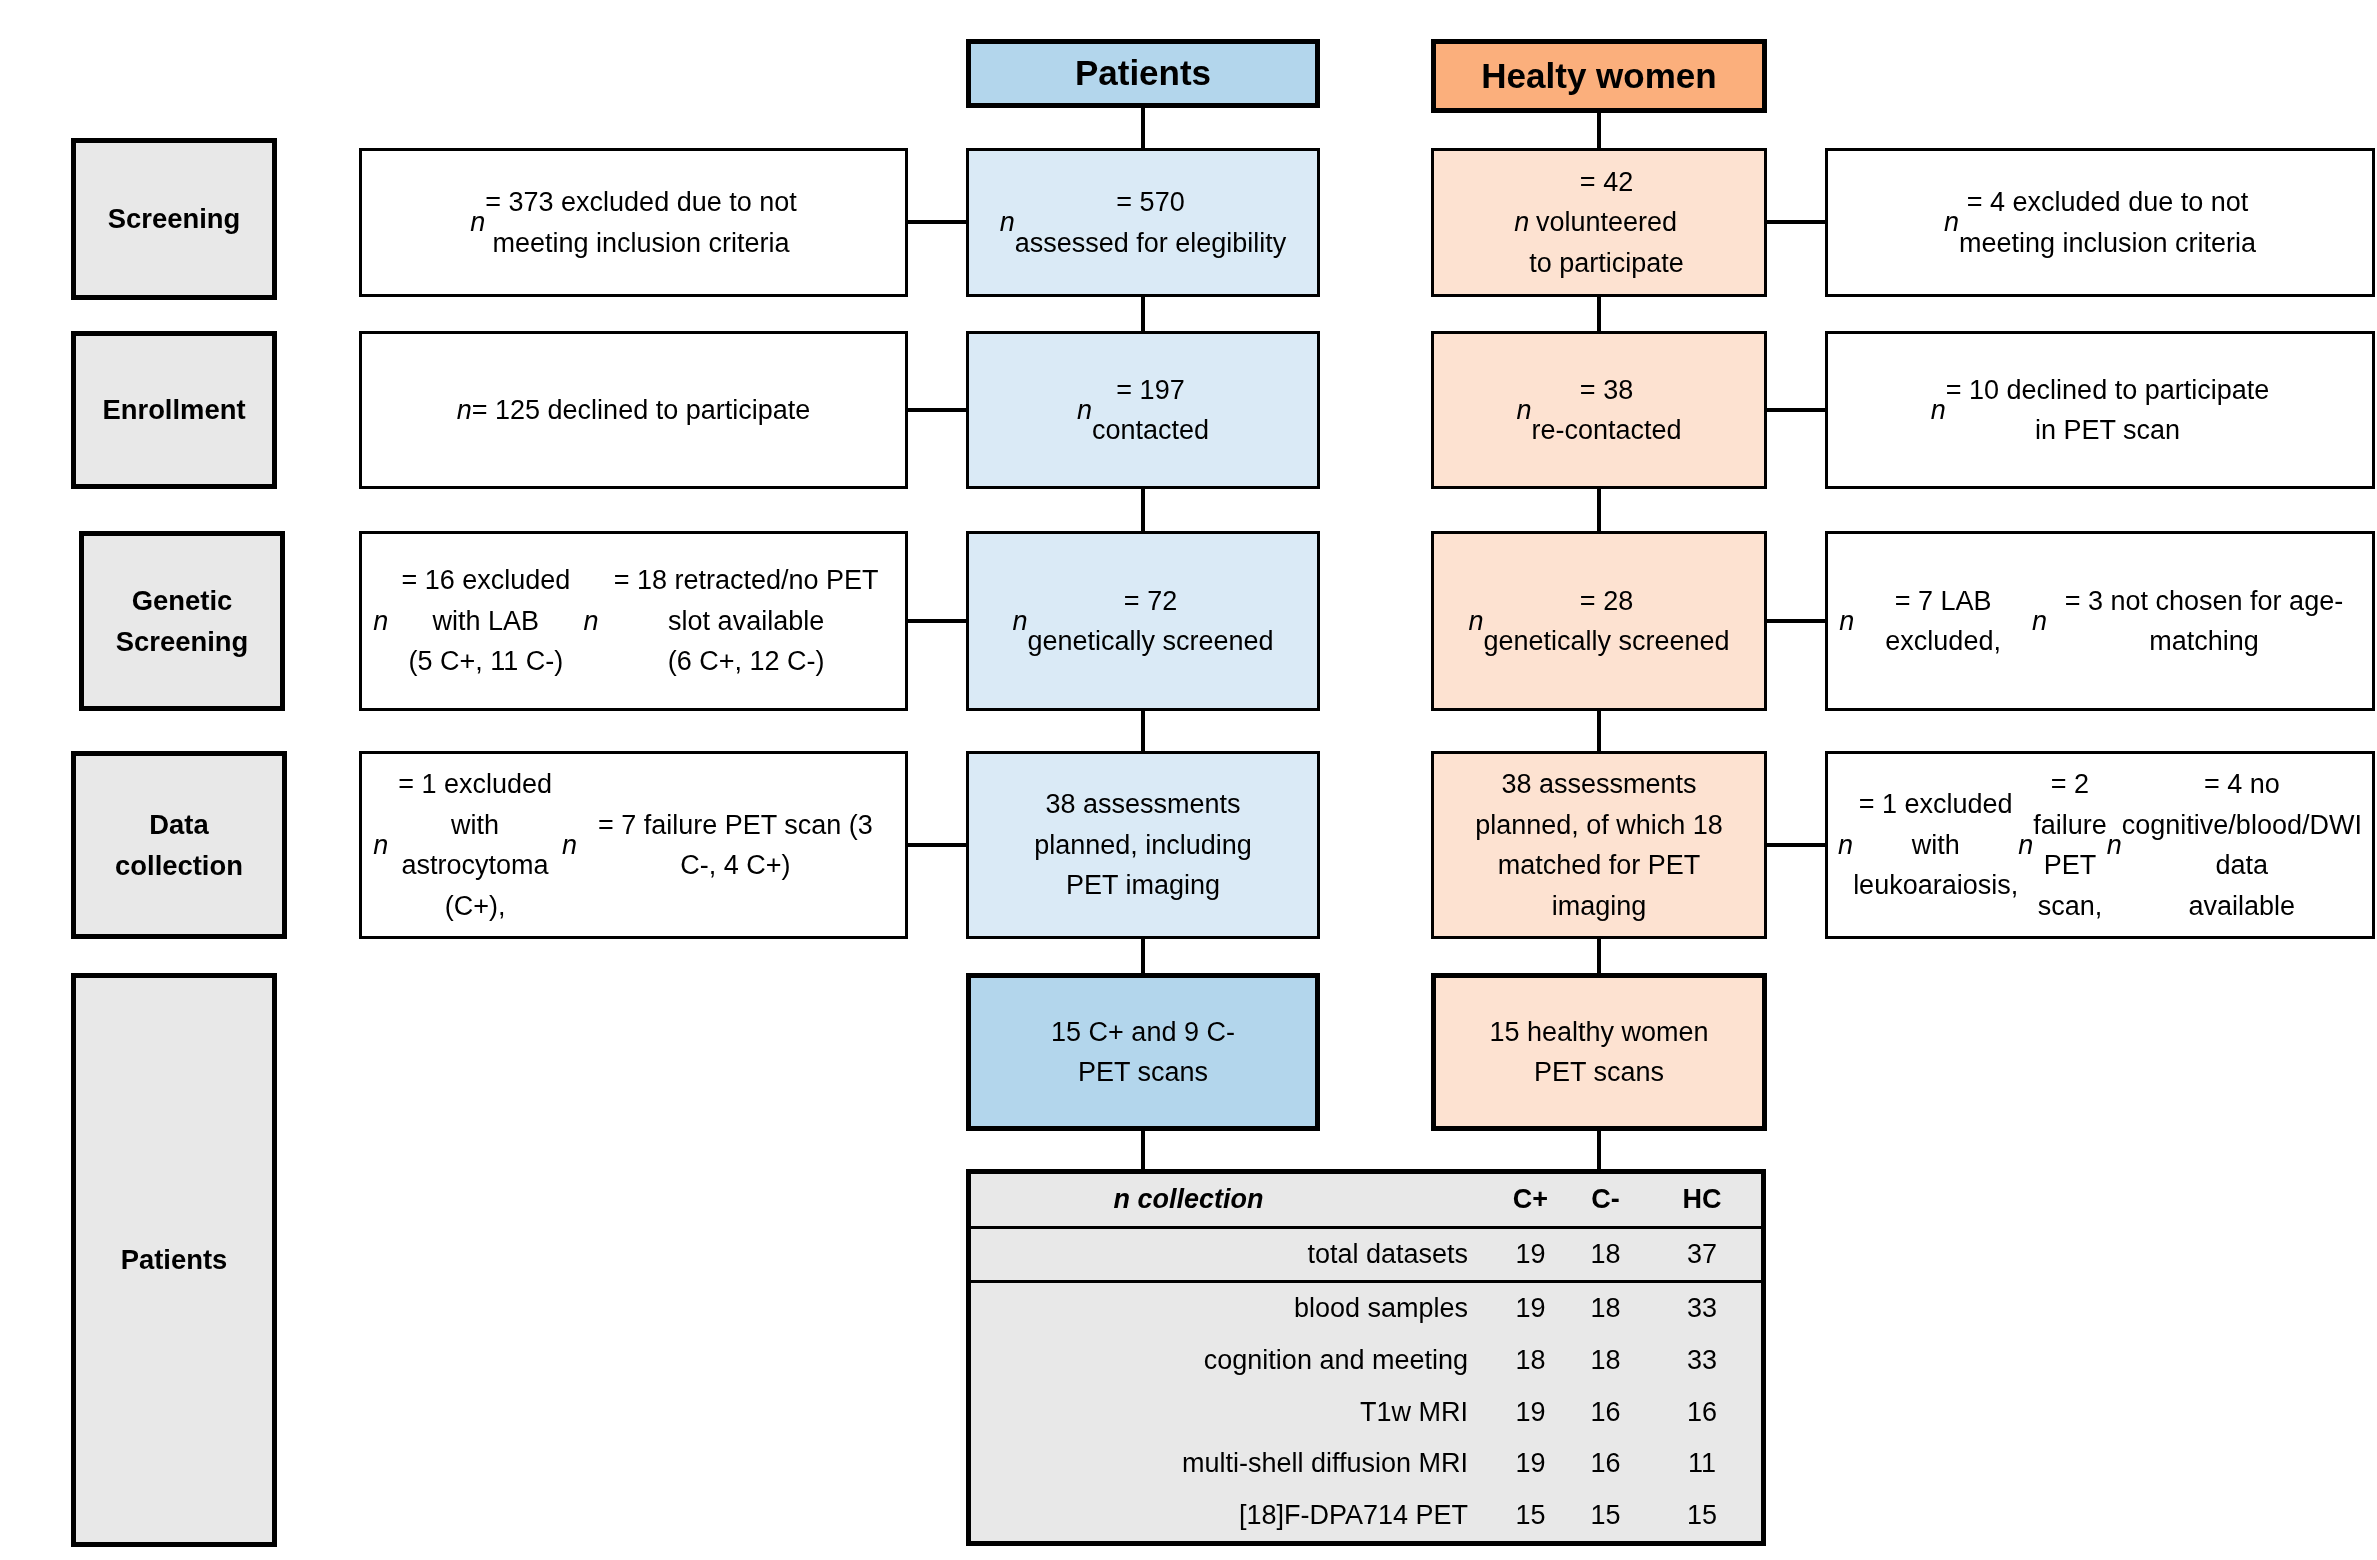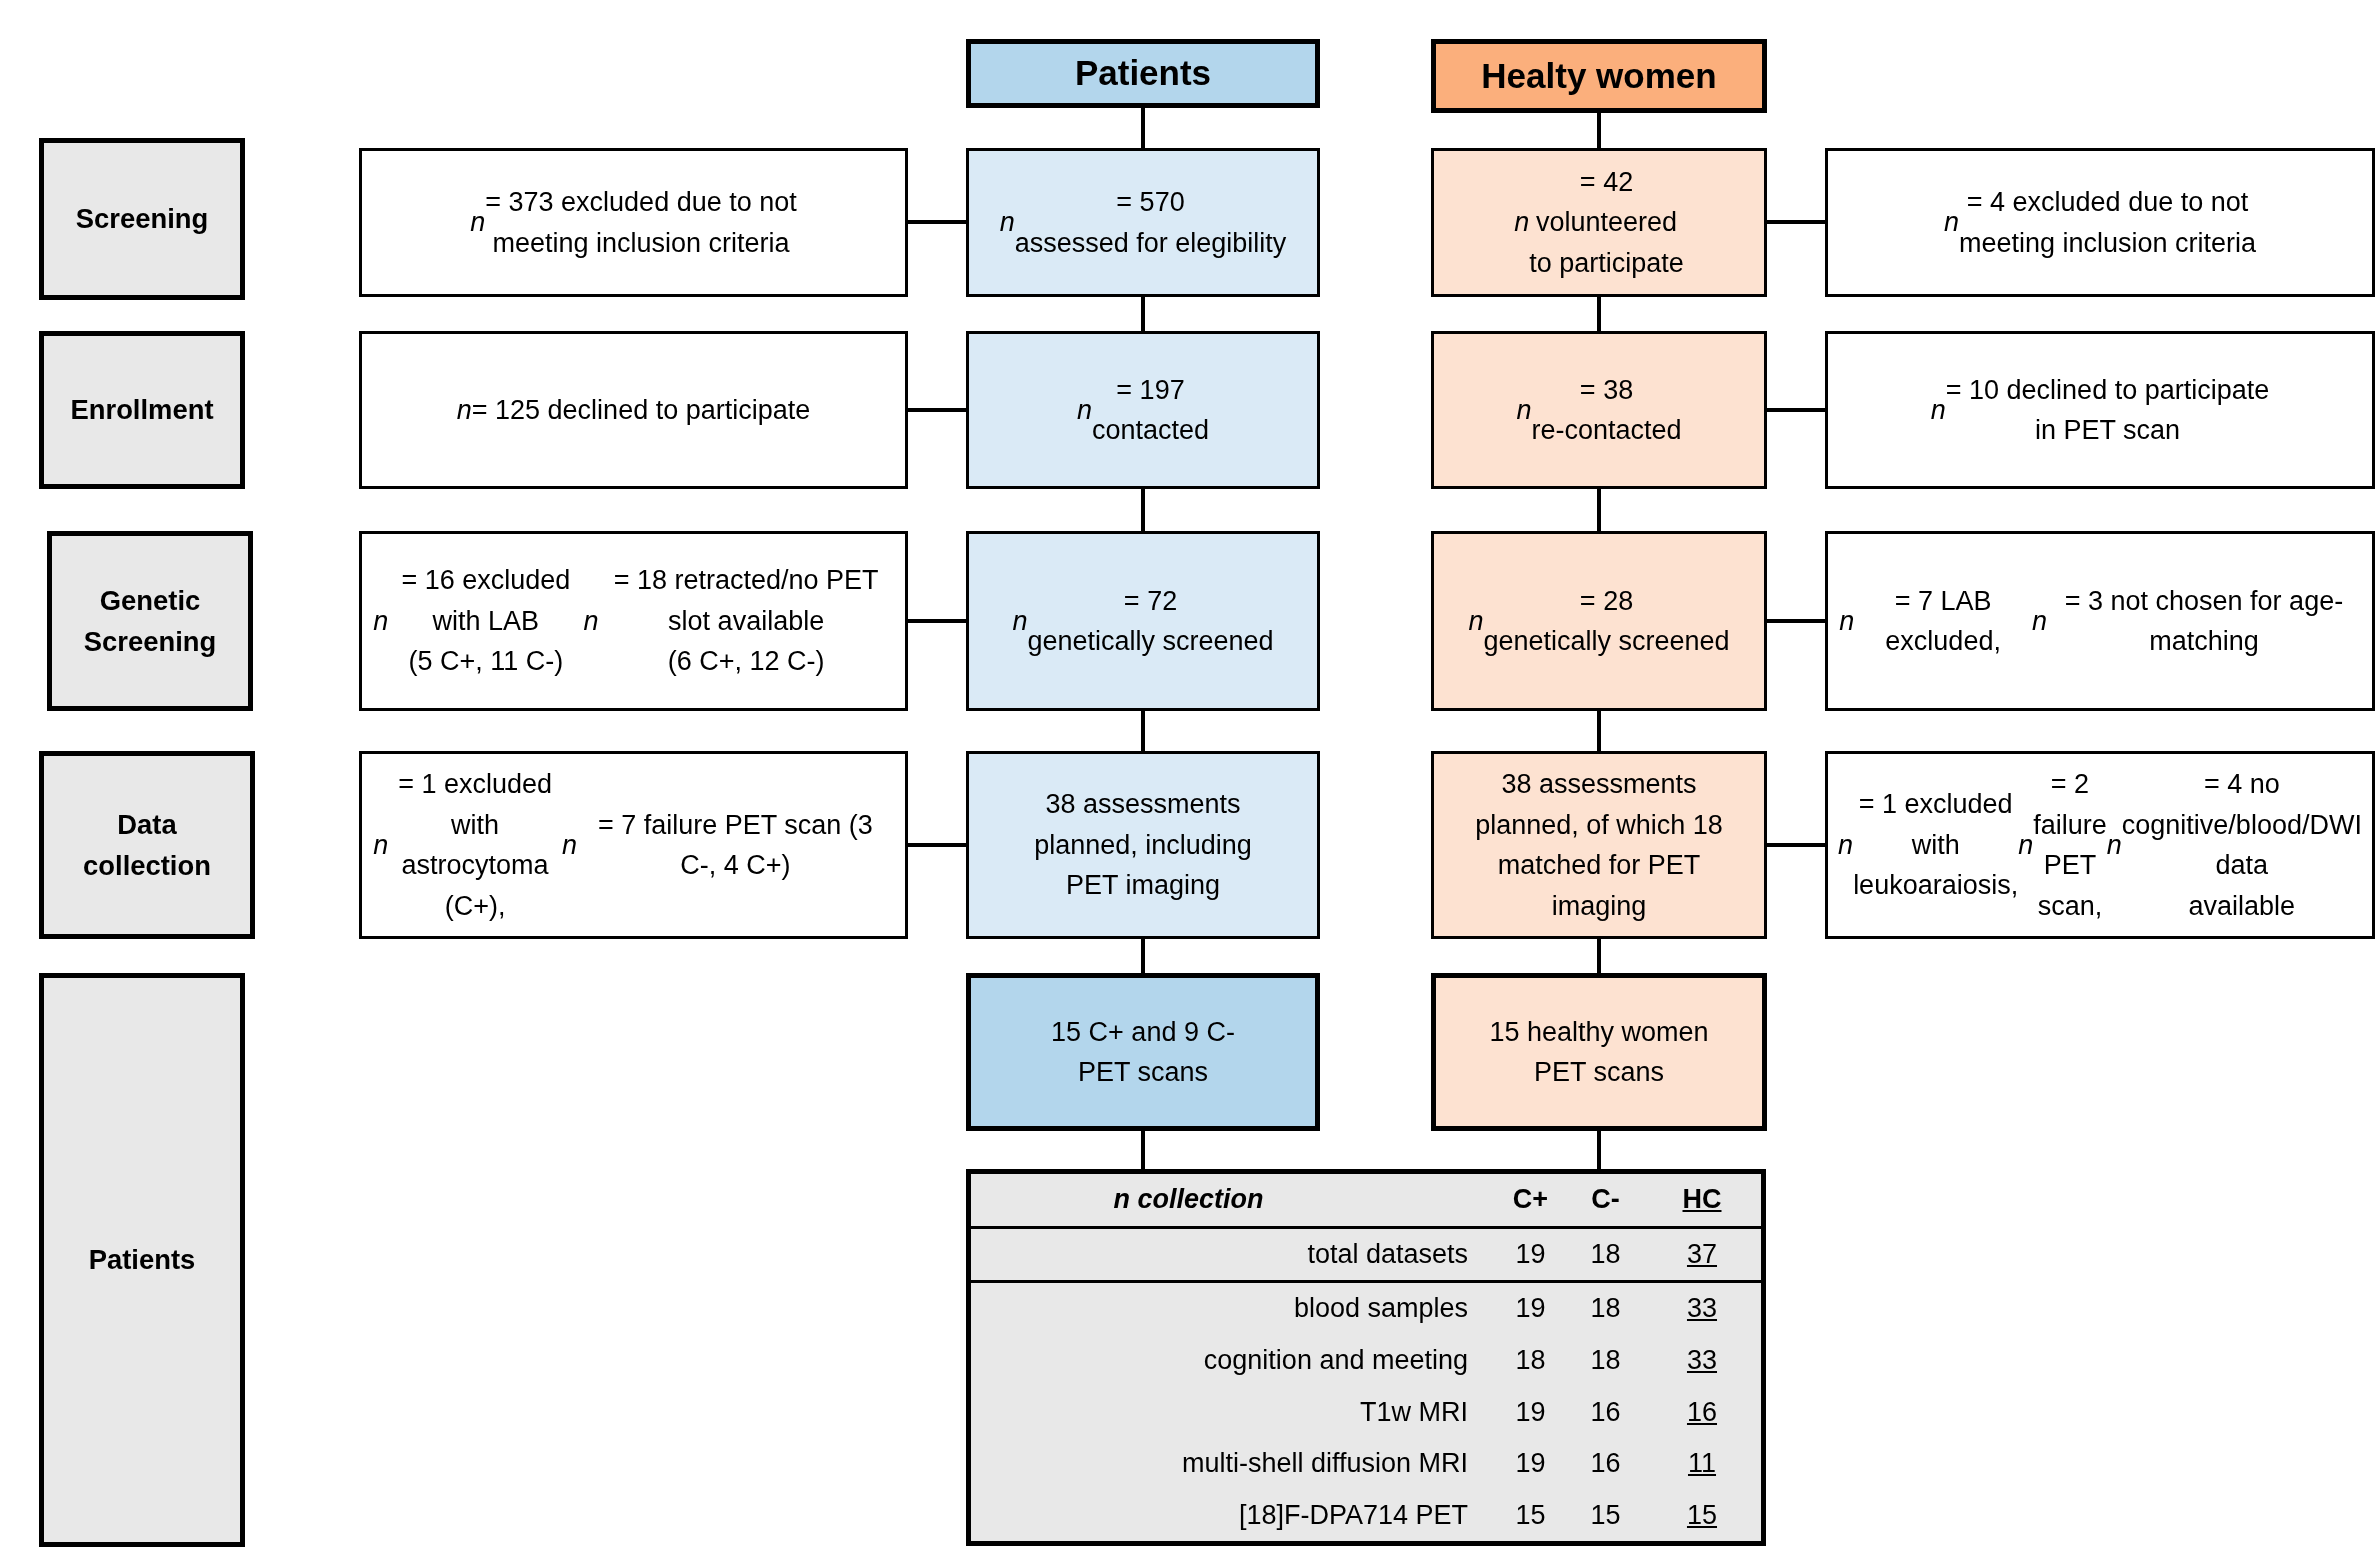--- a/index.html
+++ b/index.html
@@ -18,40 +18,40 @@
     white-space:pre-line;
     font-size:27px;line-height:1.5;
     border:3.1px solid #000;
     background:#fff;
     z-index:1;
     padding:3.7px 11.2px;
   }
   .thick{border-width:5.6px;}
   .bold{font-weight:bold;}
   .ital{font-style:italic;}
-  .gray{background:var(--gray-box,#e8e8e8);}
+  .gray{background:var(--gray-box,#e8e8e8);margin-left:32px;}
   .blueH{background:var(--blue-header,#b3d6ec);}
   .blueL{background:var(--blue-light,#daeaf6);}
   .orangeH{background:var(--orange-header,#fbaf7c);}
   .orangeL{background:var(--orange-light,#fde2d1);}
   .hdr{font-size:35px;font-weight:bold;}
   .stage{font-size:27.4px;font-weight:bold;}
   .ln{position:absolute;background:var(--line,#000);z-index:0;}
   
   .table{
     position:absolute;left:966px;top:1169px;width:800px;height:377px;
     box-sizing:border-box;border:5.6px solid #000;background:var(--gray-box,#e8e8e8);
     display:flex;flex-direction:column;z-index:1;font-size:27px;
   }
   .trow{flex:1;display:flex;align-items:center;box-sizing:border-box;}
   .trow.sep{border-bottom:3.7px solid #000;}
   .tlabel{width:522px;box-sizing:border-box;text-align:right;padding-right:25px;}
   .thead .tlabel{text-align:center;padding-right:87px;}
   .tnum{width:75px;text-align:center;}
-  .tnum.last{flex:1;text-decoration:underline;}
+  .tnum.last{flex:1;}
 </style>
 </head>
 <body>
 
 <div id="canvas">
 
   <div class="ln" style="left:1141px;top:108px;width:3.7px;height:44px"></div>
   <div class="ln" style="left:1141px;top:297px;width:3.7px;height:37px"></div>
   <div class="ln" style="left:1141px;top:489px;width:3.7px;height:44px"></div>
   <div class="ln" style="left:1141px;top:711px;width:3.7px;height:42px"></div>

